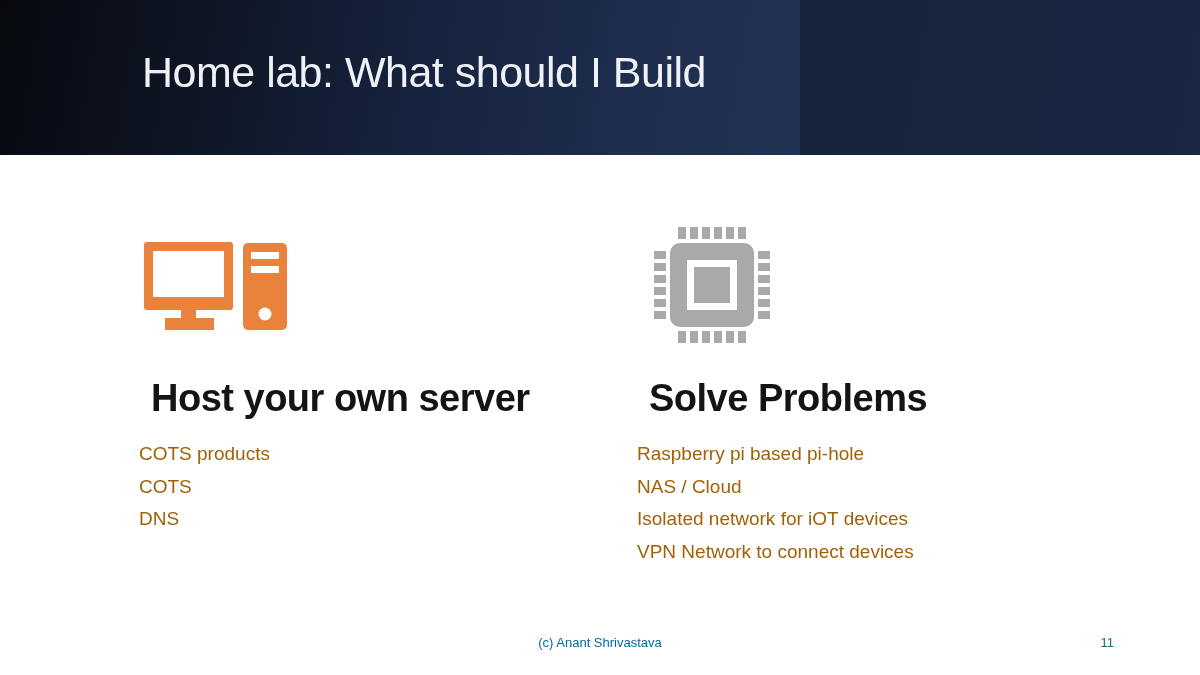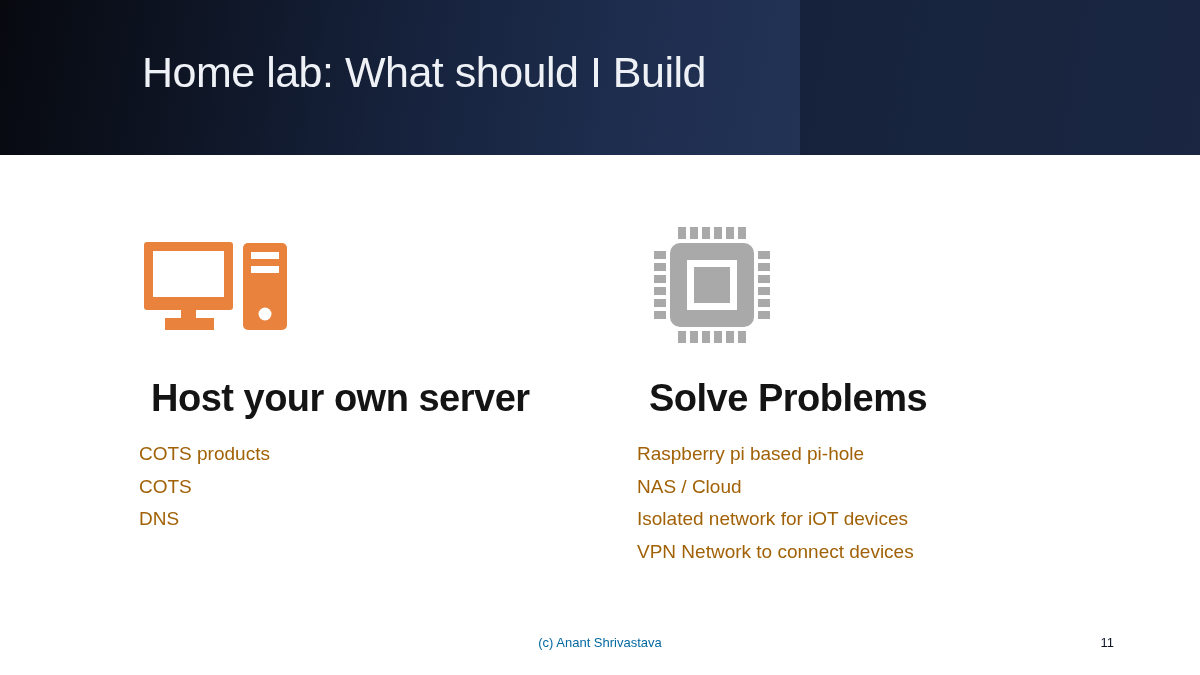--- a/index.html
+++ b/index.html
@@ -78,21 +78,21 @@
     position: absolute;
     left: 0; right: 0; top: 635px;
     text-align: center;
     font-size: 13px;
     color: #0369a1;
   }
   .footer-page-number {
     position: absolute;
     right: 86px; top: 635px;
     font-size: 13px;
-    color: #0f172a;
+    color: #0f766e;
   }
 </style>
 </head>
 <body>
 
 <div class="slide">
 
   <div class="title-bar">
     <div class="title-bar-right-panel"></div>
     <h1 class="slide-title">Home lab: What should I Build</h1>

